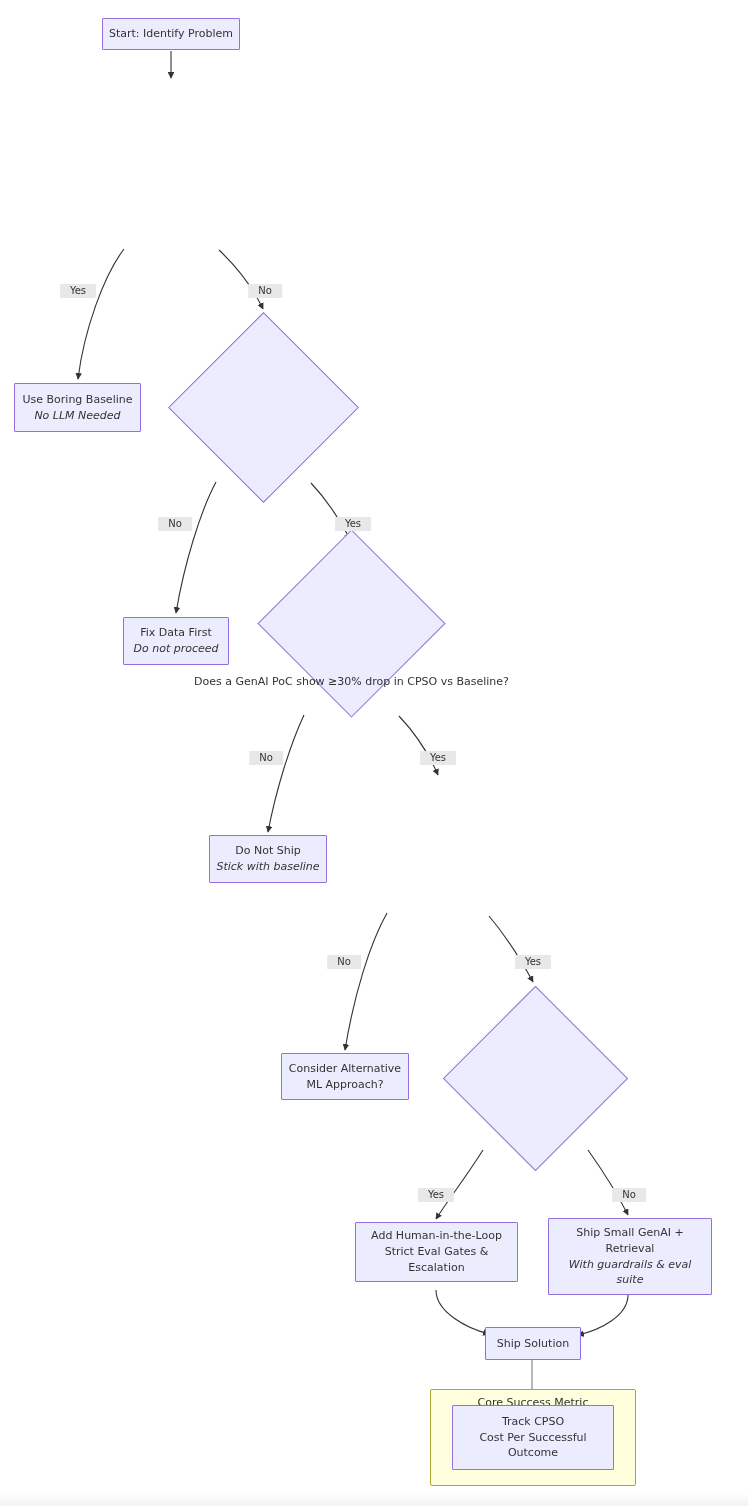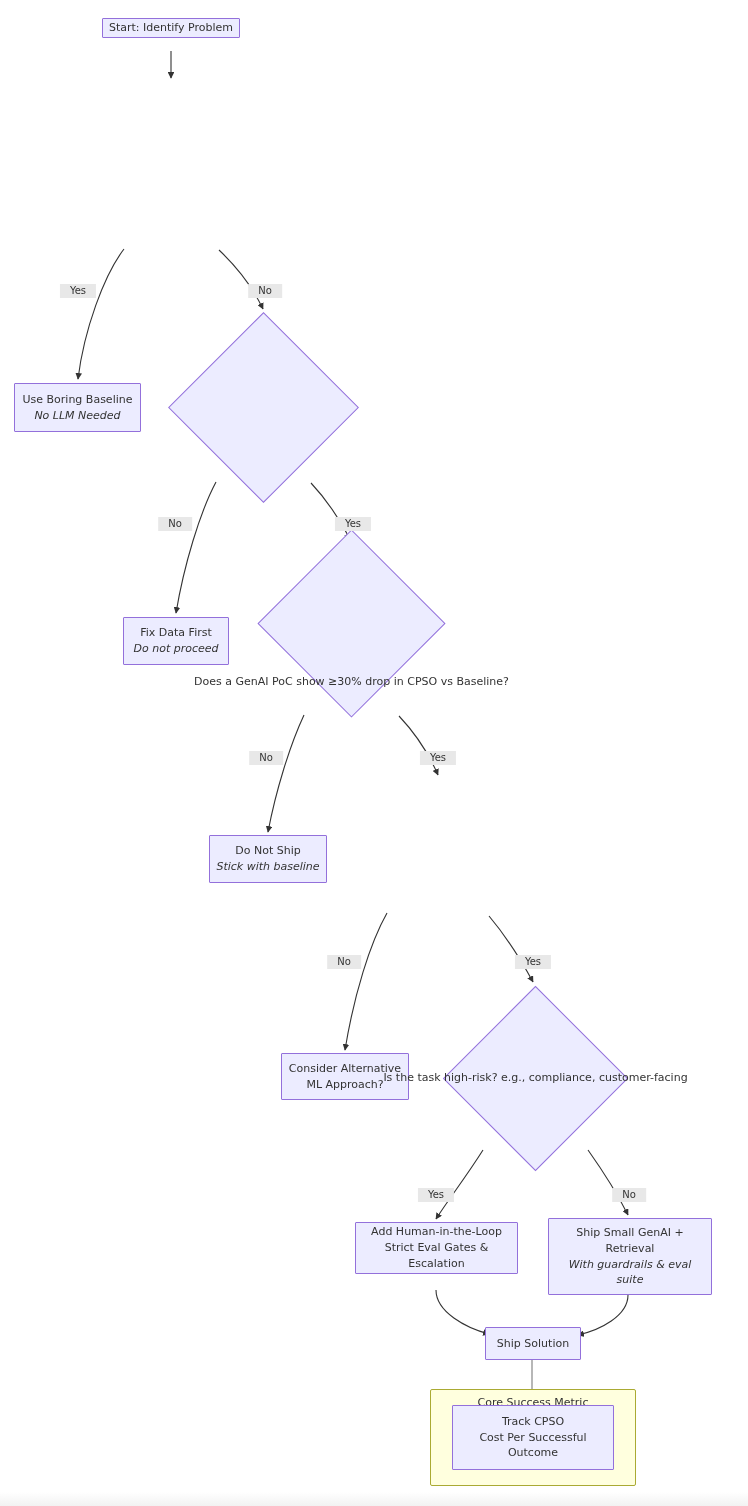--- a/index.html
+++ b/index.html
@@ -76,21 +76,21 @@
       <path d="M387,913 C370,943 354,995 345,1050"></path>
       <path d="M489,916 C505,935 520,958 533,982"></path>
       <path d="M483,1150 C466,1177 448,1200 436,1219"></path>
       <path d="M588,1150 C605,1174 618,1195 628,1215"></path>
       <path d="M436,1290 C436,1312 466,1328 489,1334"></path>
       <path d="M628,1295 C628,1316 600,1330 578,1335"></path>
     </g>
     <path d="M532,1360 L532,1404" fill="none" stroke="#999999" stroke-width="1.4" marker-end="url(#arrow)"></path>
   </svg>
 
-  <div class="node" style="left:102px;top:18px;width:138px;height:20px;">
+  <div class="node" style="left:102px;top:18px;width:138px;height:32px;">
     <span class="ln">Start: Identify Problem</span>
   </div>
 
 
   <div class="node" style="left:14px;top:383px;width:127px;height:49px;">
     <span class="ln">Use Boring Baseline</span>
     <span class="ln it">No LLM Needed</span>
   </div>
 
   <div class="diamond" style="left:196px;top:340px;width:135px;height:135px;">
@@ -117,28 +117,23 @@
   </div>
 
 
   <div class="node" style="left:281px;top:1053px;width:128px;height:47px;">
     <span class="ln">Consider Alternative</span>
     <span class="ln">ML Approach?</span>
   </div>
 
   <div class="diamond" style="left:470px;top:1013px;width:131px;height:131px;">
     <div class="dshape"></div>
-    <div class="dtext">
-      <span class="ln">Is the task high-risk?</span>
-      <span class="ln">e.g., compliance,</span>
-      <span class="ln">customer-facing</span>
-    </div>
   </div>
 
-  <div class="node" style="left:355px;top:1222px;width:163px;height:52px;">
+  <div class="node" style="left:355px;top:1222px;width:163px;height:60px;">
     <span class="ln">Add Human-in-the-Loop</span>
     <span class="ln">Strict Eval Gates &amp;</span>
     <span class="ln">Escalation</span>
   </div>
 
   <div class="node" style="left:548px;top:1218px;width:164px;height:77px;">
     <span class="ln">Ship Small GenAI +</span>
     <span class="ln">Retrieval</span>
     <span class="ln it">With guardrails &amp; eval</span>
     <span class="ln it">suite</span>

